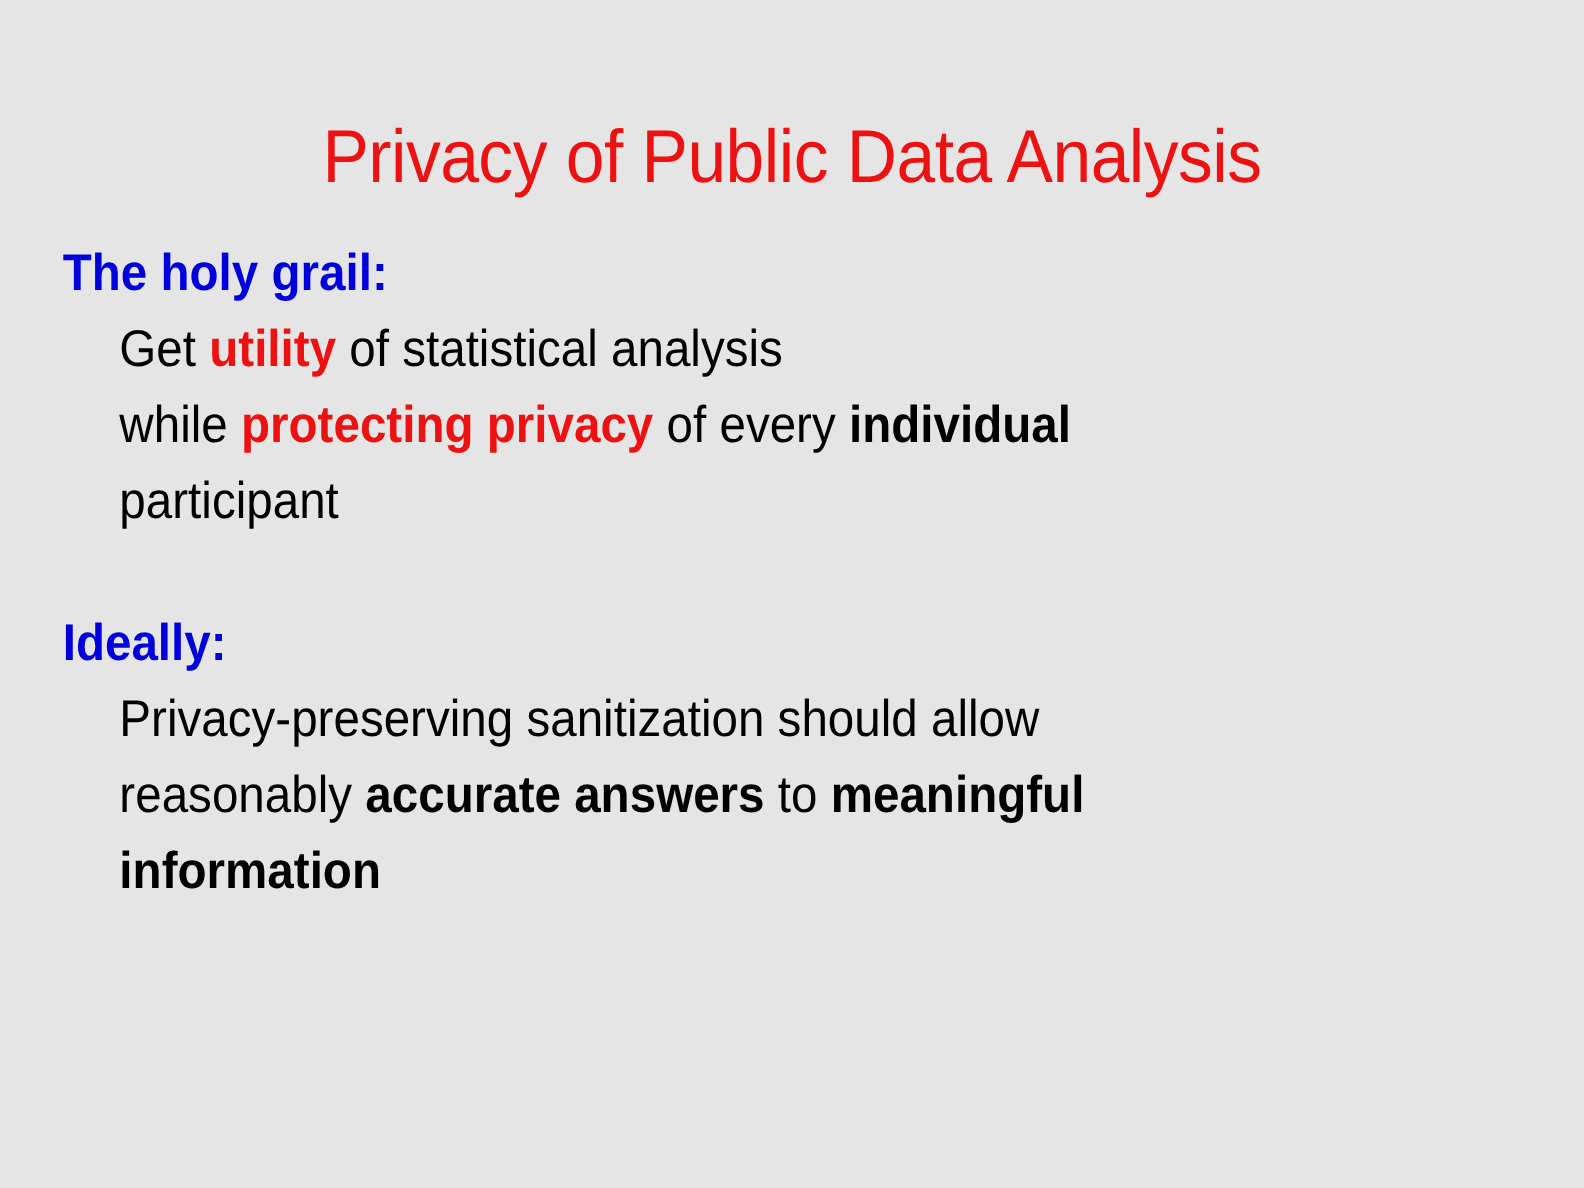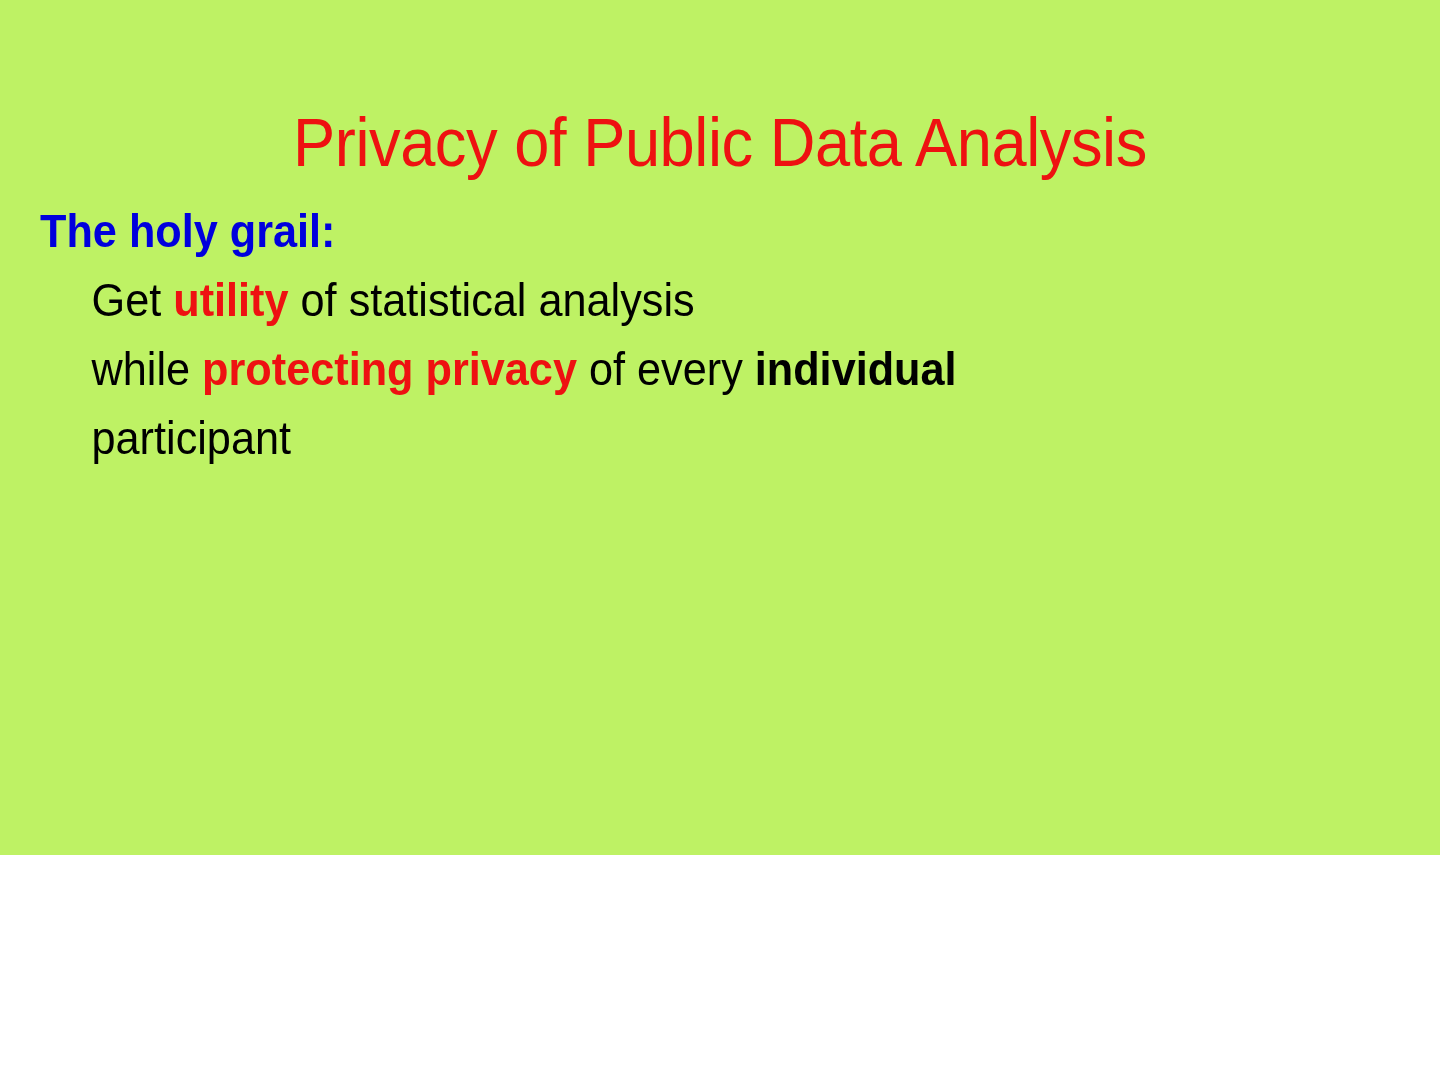--- a/index.html
+++ b/index.html
@@ -12,22 +12,22 @@
     width: 1440px;
     height: 1080px;
     overflow: hidden;
     font-family: "Liberation Sans", "DejaVu Sans", sans-serif;
     -webkit-font-smoothing: antialiased;
   }
 
   .slide {
     position: relative;
     width: 1440px;
-    height: 855px;
-    background: #bef264;
+    height: 1080px;
+    background: #e5e5e5;
     box-sizing: border-box;
   }
 
   
   .slide-title {
     position: absolute;
     left: 0;
     top: 62px;
     width: 1440px;
     text-align: center;
@@ -43,21 +43,21 @@
 
   
   .body-area {
     position: absolute;
     left: 40px;
     top: 196px;
     width: 1380px;
   }
 
   .block {
-    margin: 0;
+    margin: 17px;
   }
 
   .block + .block {
     margin-top: 60px;
   }
 
   .line {
     font-size: 47px;
     line-height: 69px;
     color: #000000;
@@ -110,16 +110,31 @@
 
       <div class="line indent">
         <span>while </span><span class="em-red">protecting privacy</span><span> of every </span><span class="em-bold">individual</span>
       </div>
 
       <div class="line indent">
         <span>participant</span>
       </div>
     </div>
 
+    <div class="block">
+      <div class="line head">Ideally:</div>
+
+      <div class="line indent">
+        <span>Privacy-preserving sanitization should allow</span>
+      </div>
+
+      <div class="line indent">
+        <span>reasonably </span><span class="em-bold">accurate answers</span><span> to </span><span class="em-bold">meaningful</span>
+      </div>
+
+      <div class="line indent">
+        <span class="em-bold">information</span>
+      </div>
+    </div>
 
 
   </div>
 </div>
 
 </body></html>

